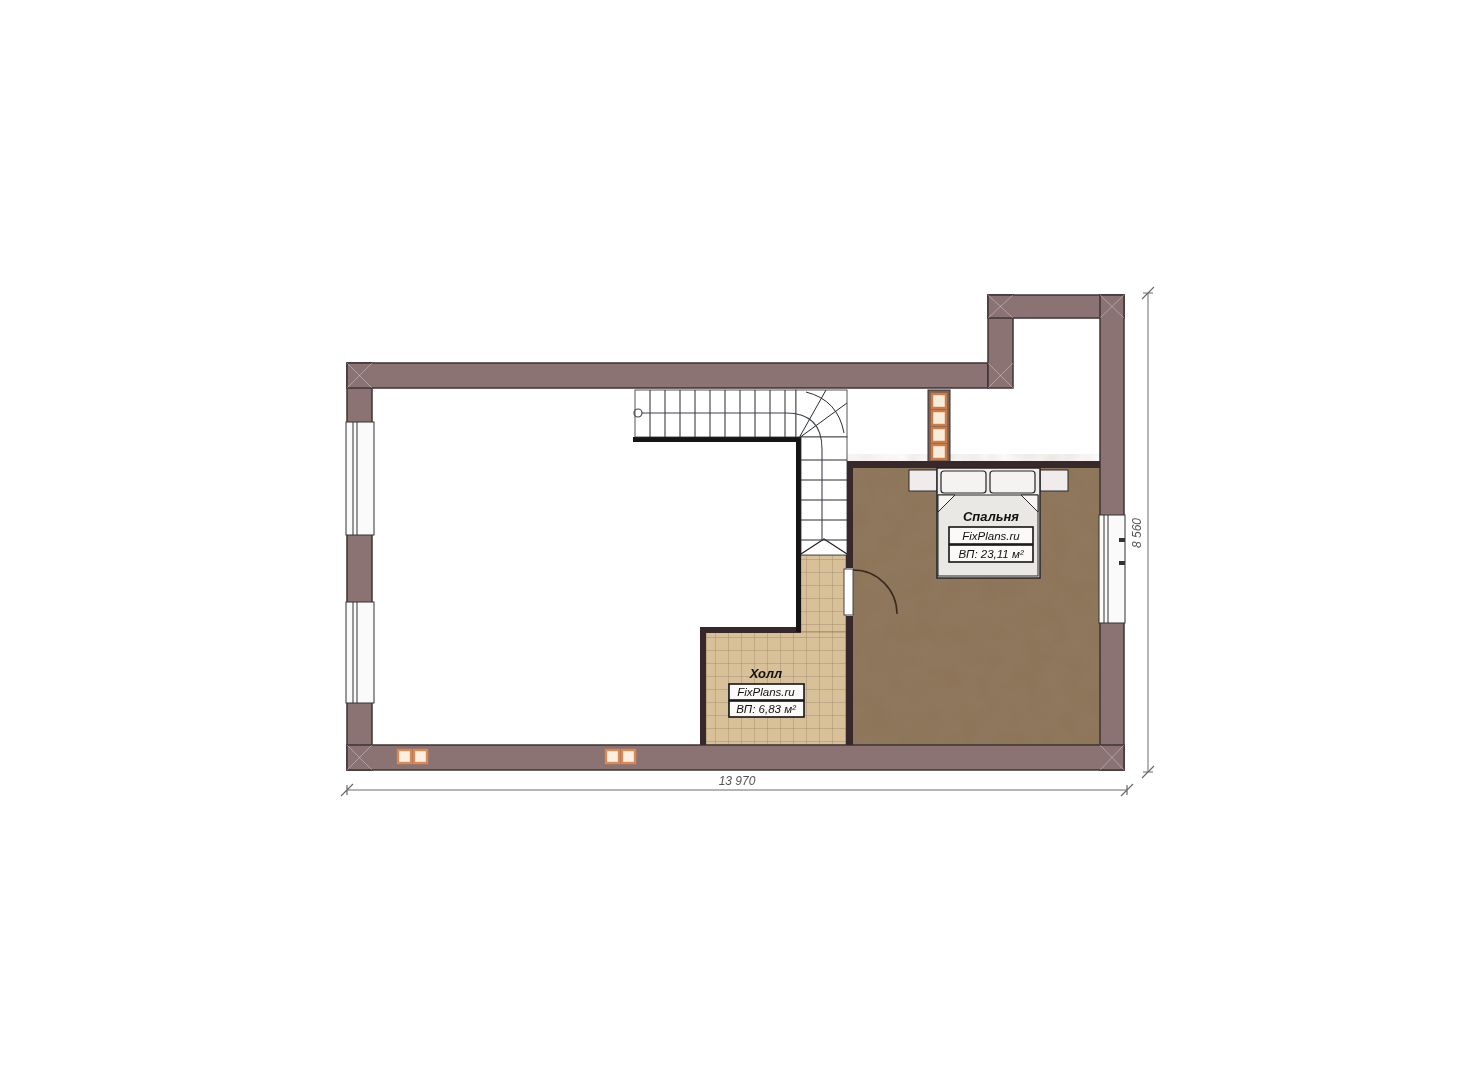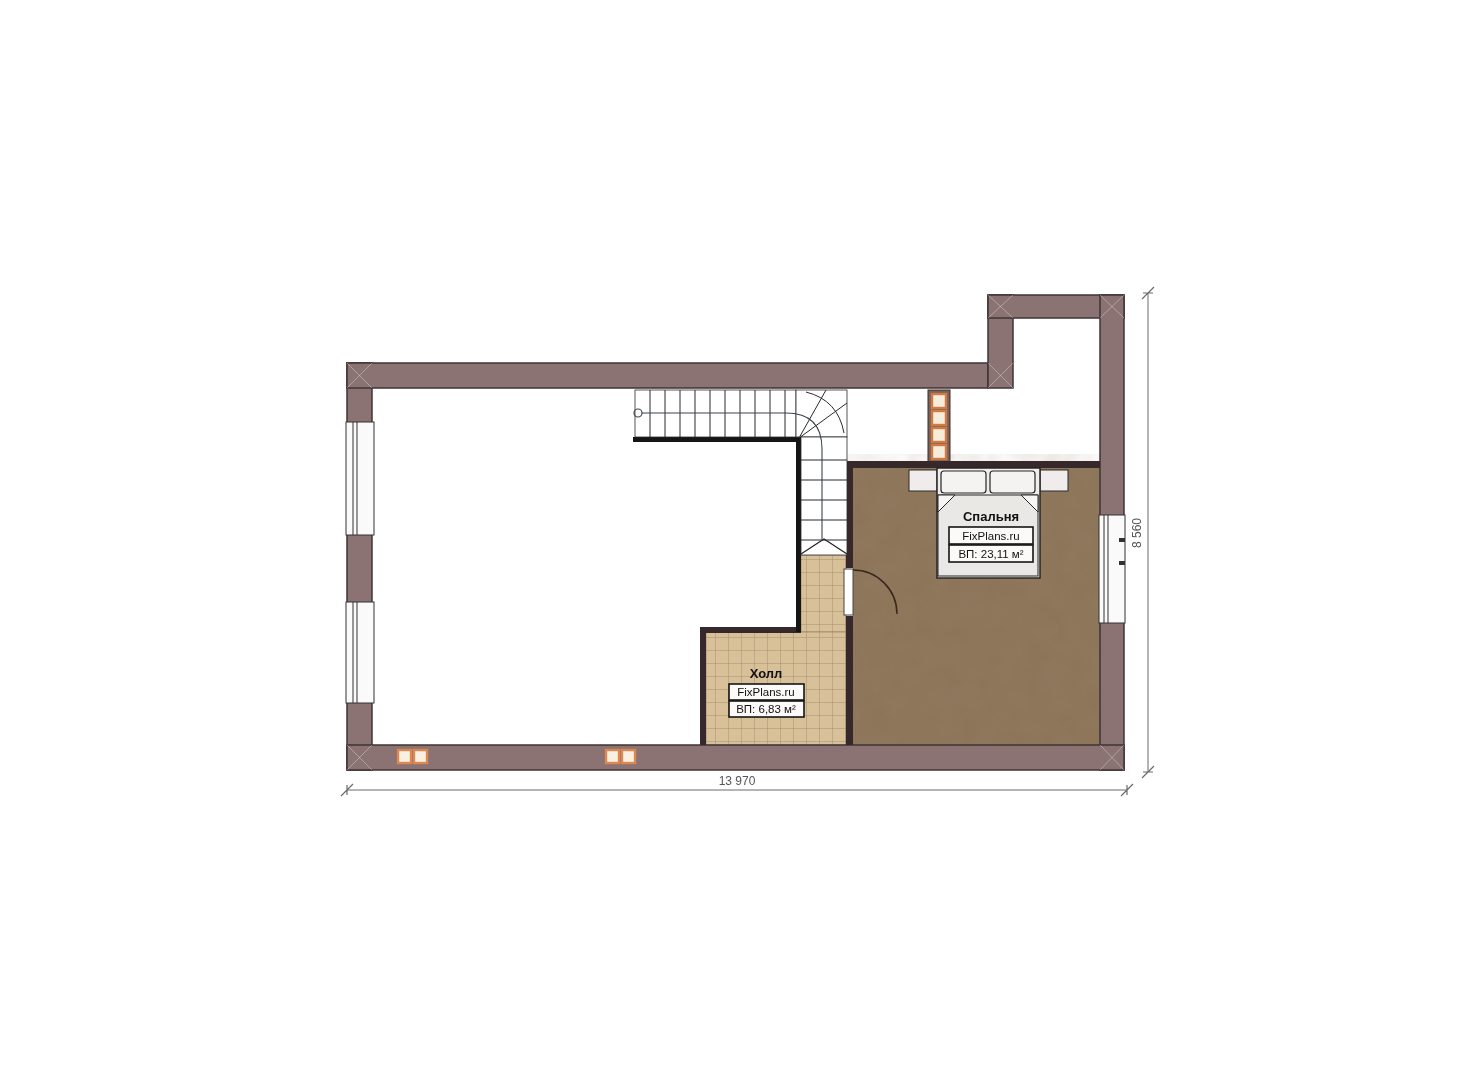--- a/index.html
+++ b/index.html
@@ -1,17 +1,17 @@
 <!DOCTYPE html>
 <html><head>
 <meta charset="utf-8">
 <style>
   html,body{margin:0;padding:0;background:#ffffff;}
   #stage{position:relative;width:1473px;height:1080px;background:#ffffff;overflow:hidden;
-         font-family:"Liberation Sans", sans-serif;}
+         font-family:"Liberation Sans", sans-serif;font-style:italic;}
   svg{position:absolute;left:0;top:0;}
   text{font-family:"Liberation Sans", sans-serif;fill:#111;}
   .room-title{font-size:13px;font-weight:bold;}
   .box-label{font-size:11.5px;}
   .dim-label{font-size:12px;fill:#555;}
 </style>
 </head>
 <body>
 
 <div id="stage">

